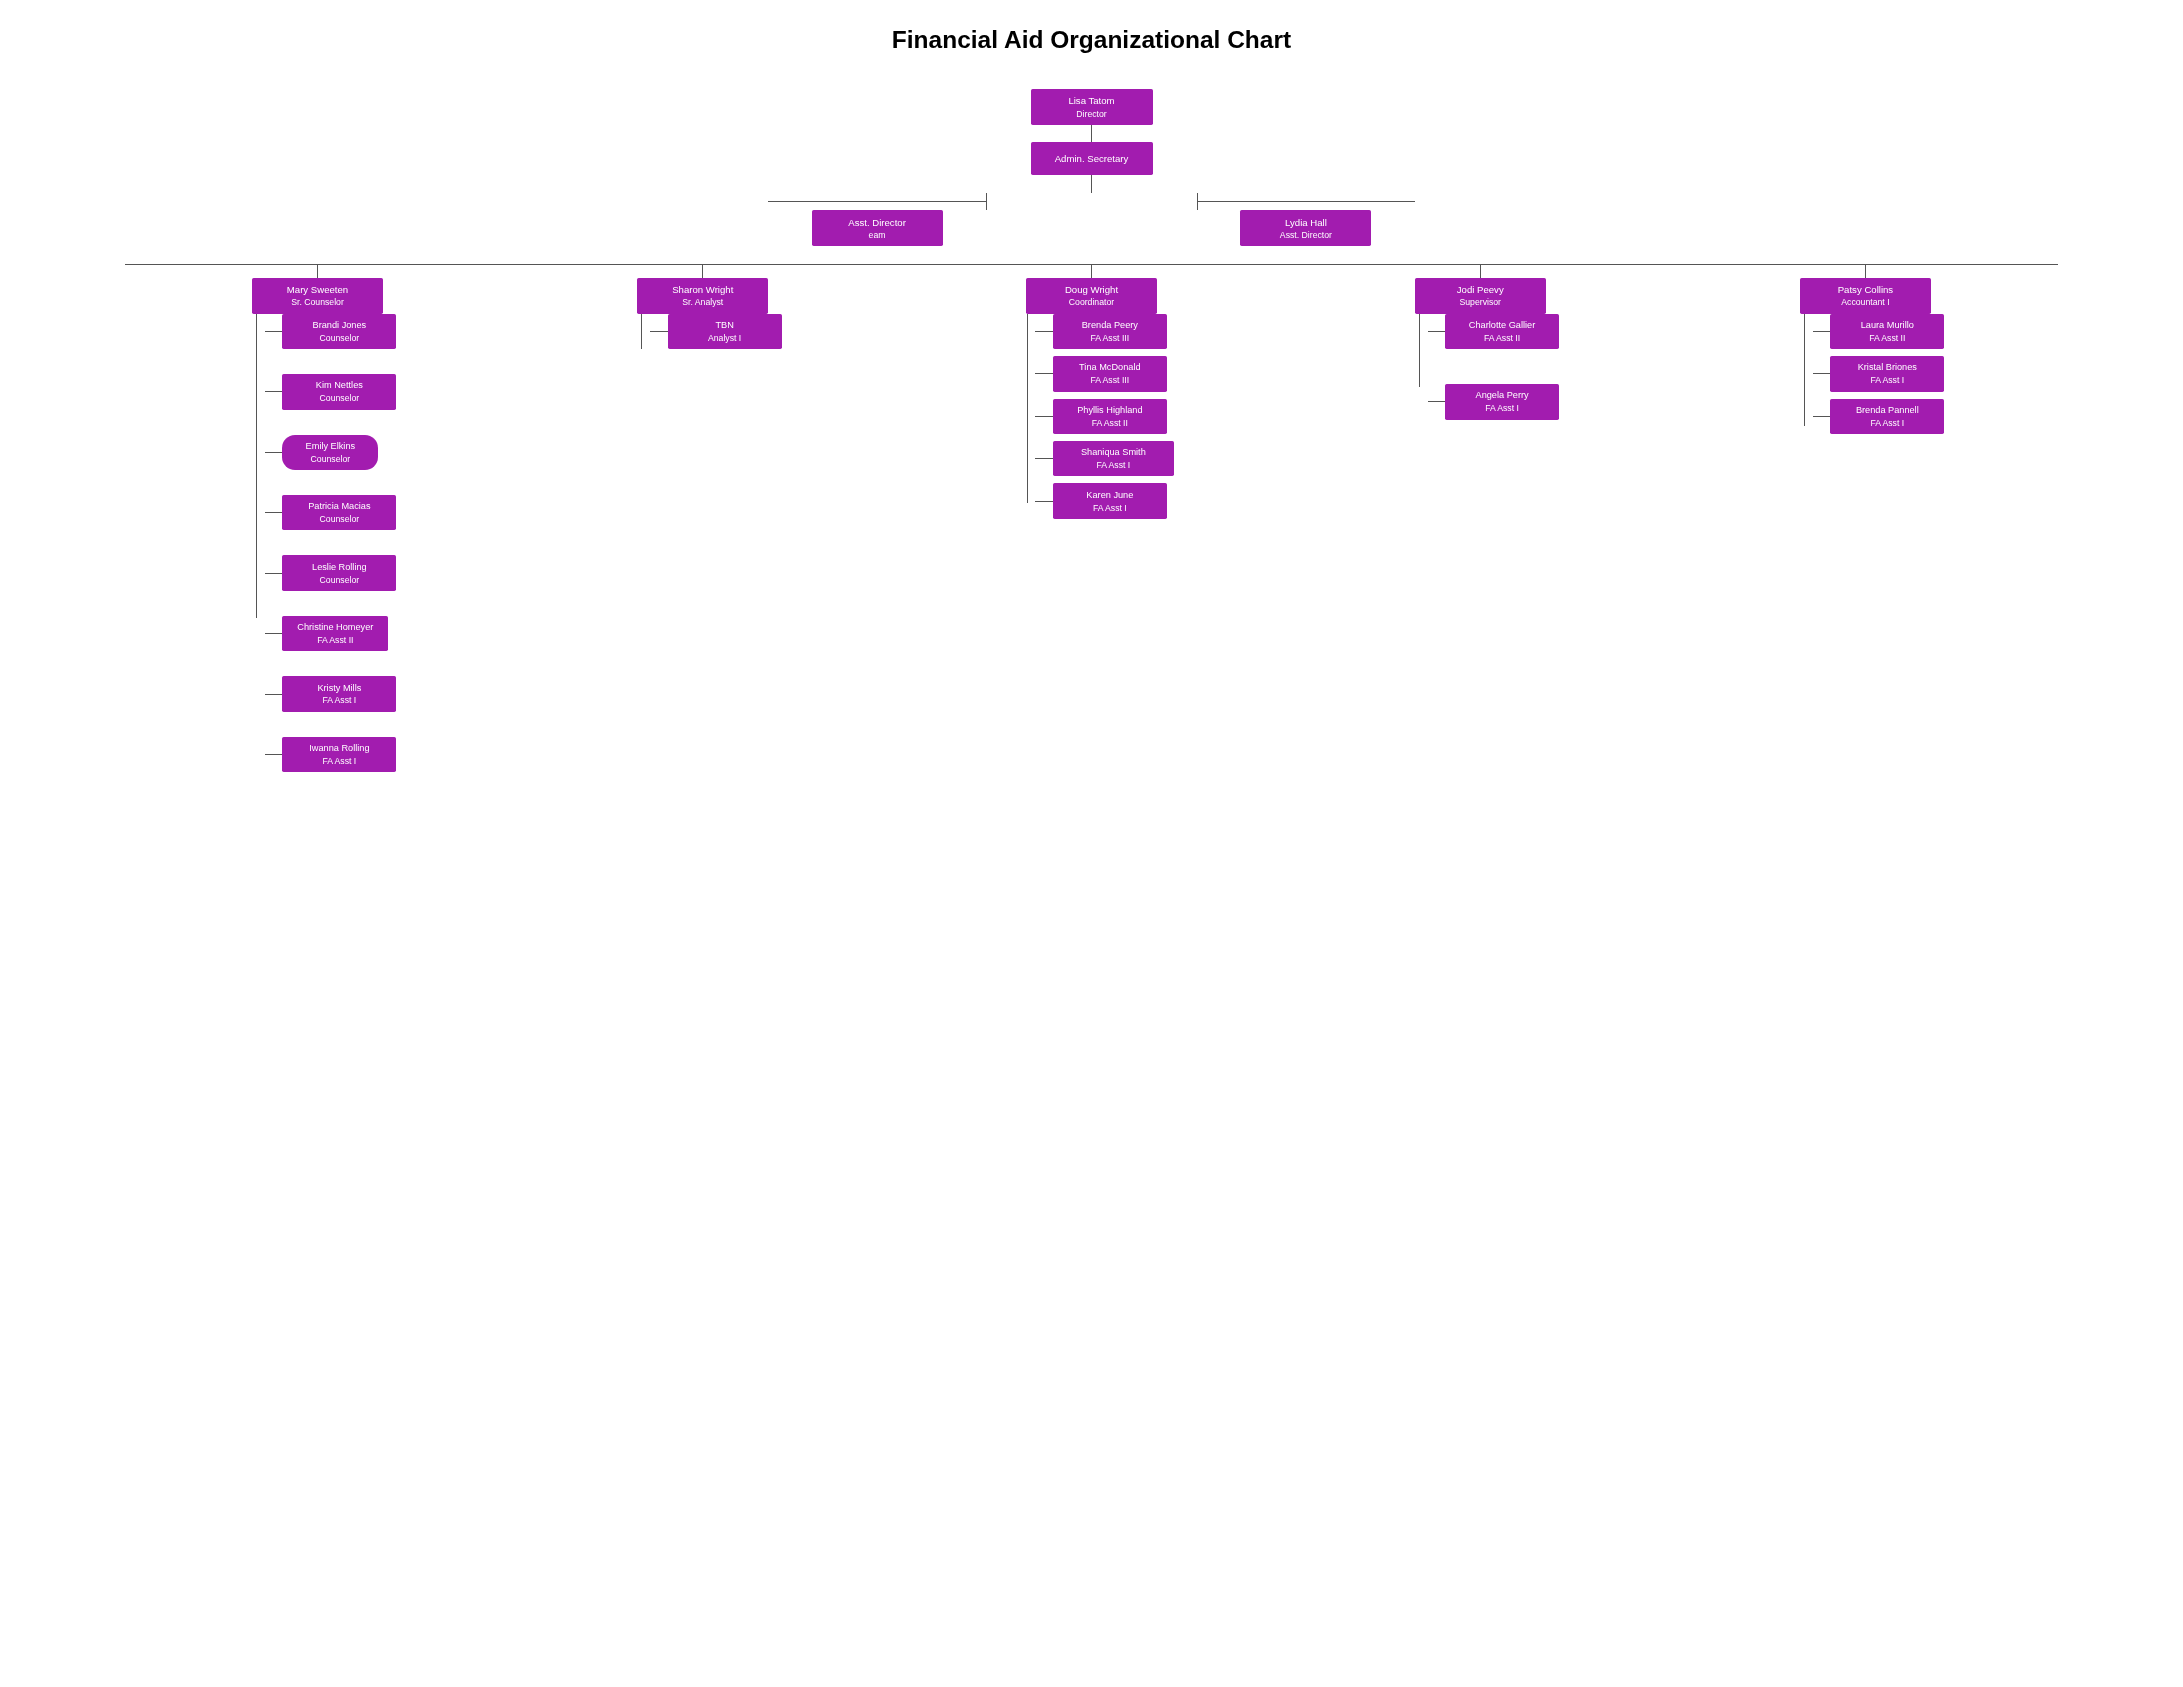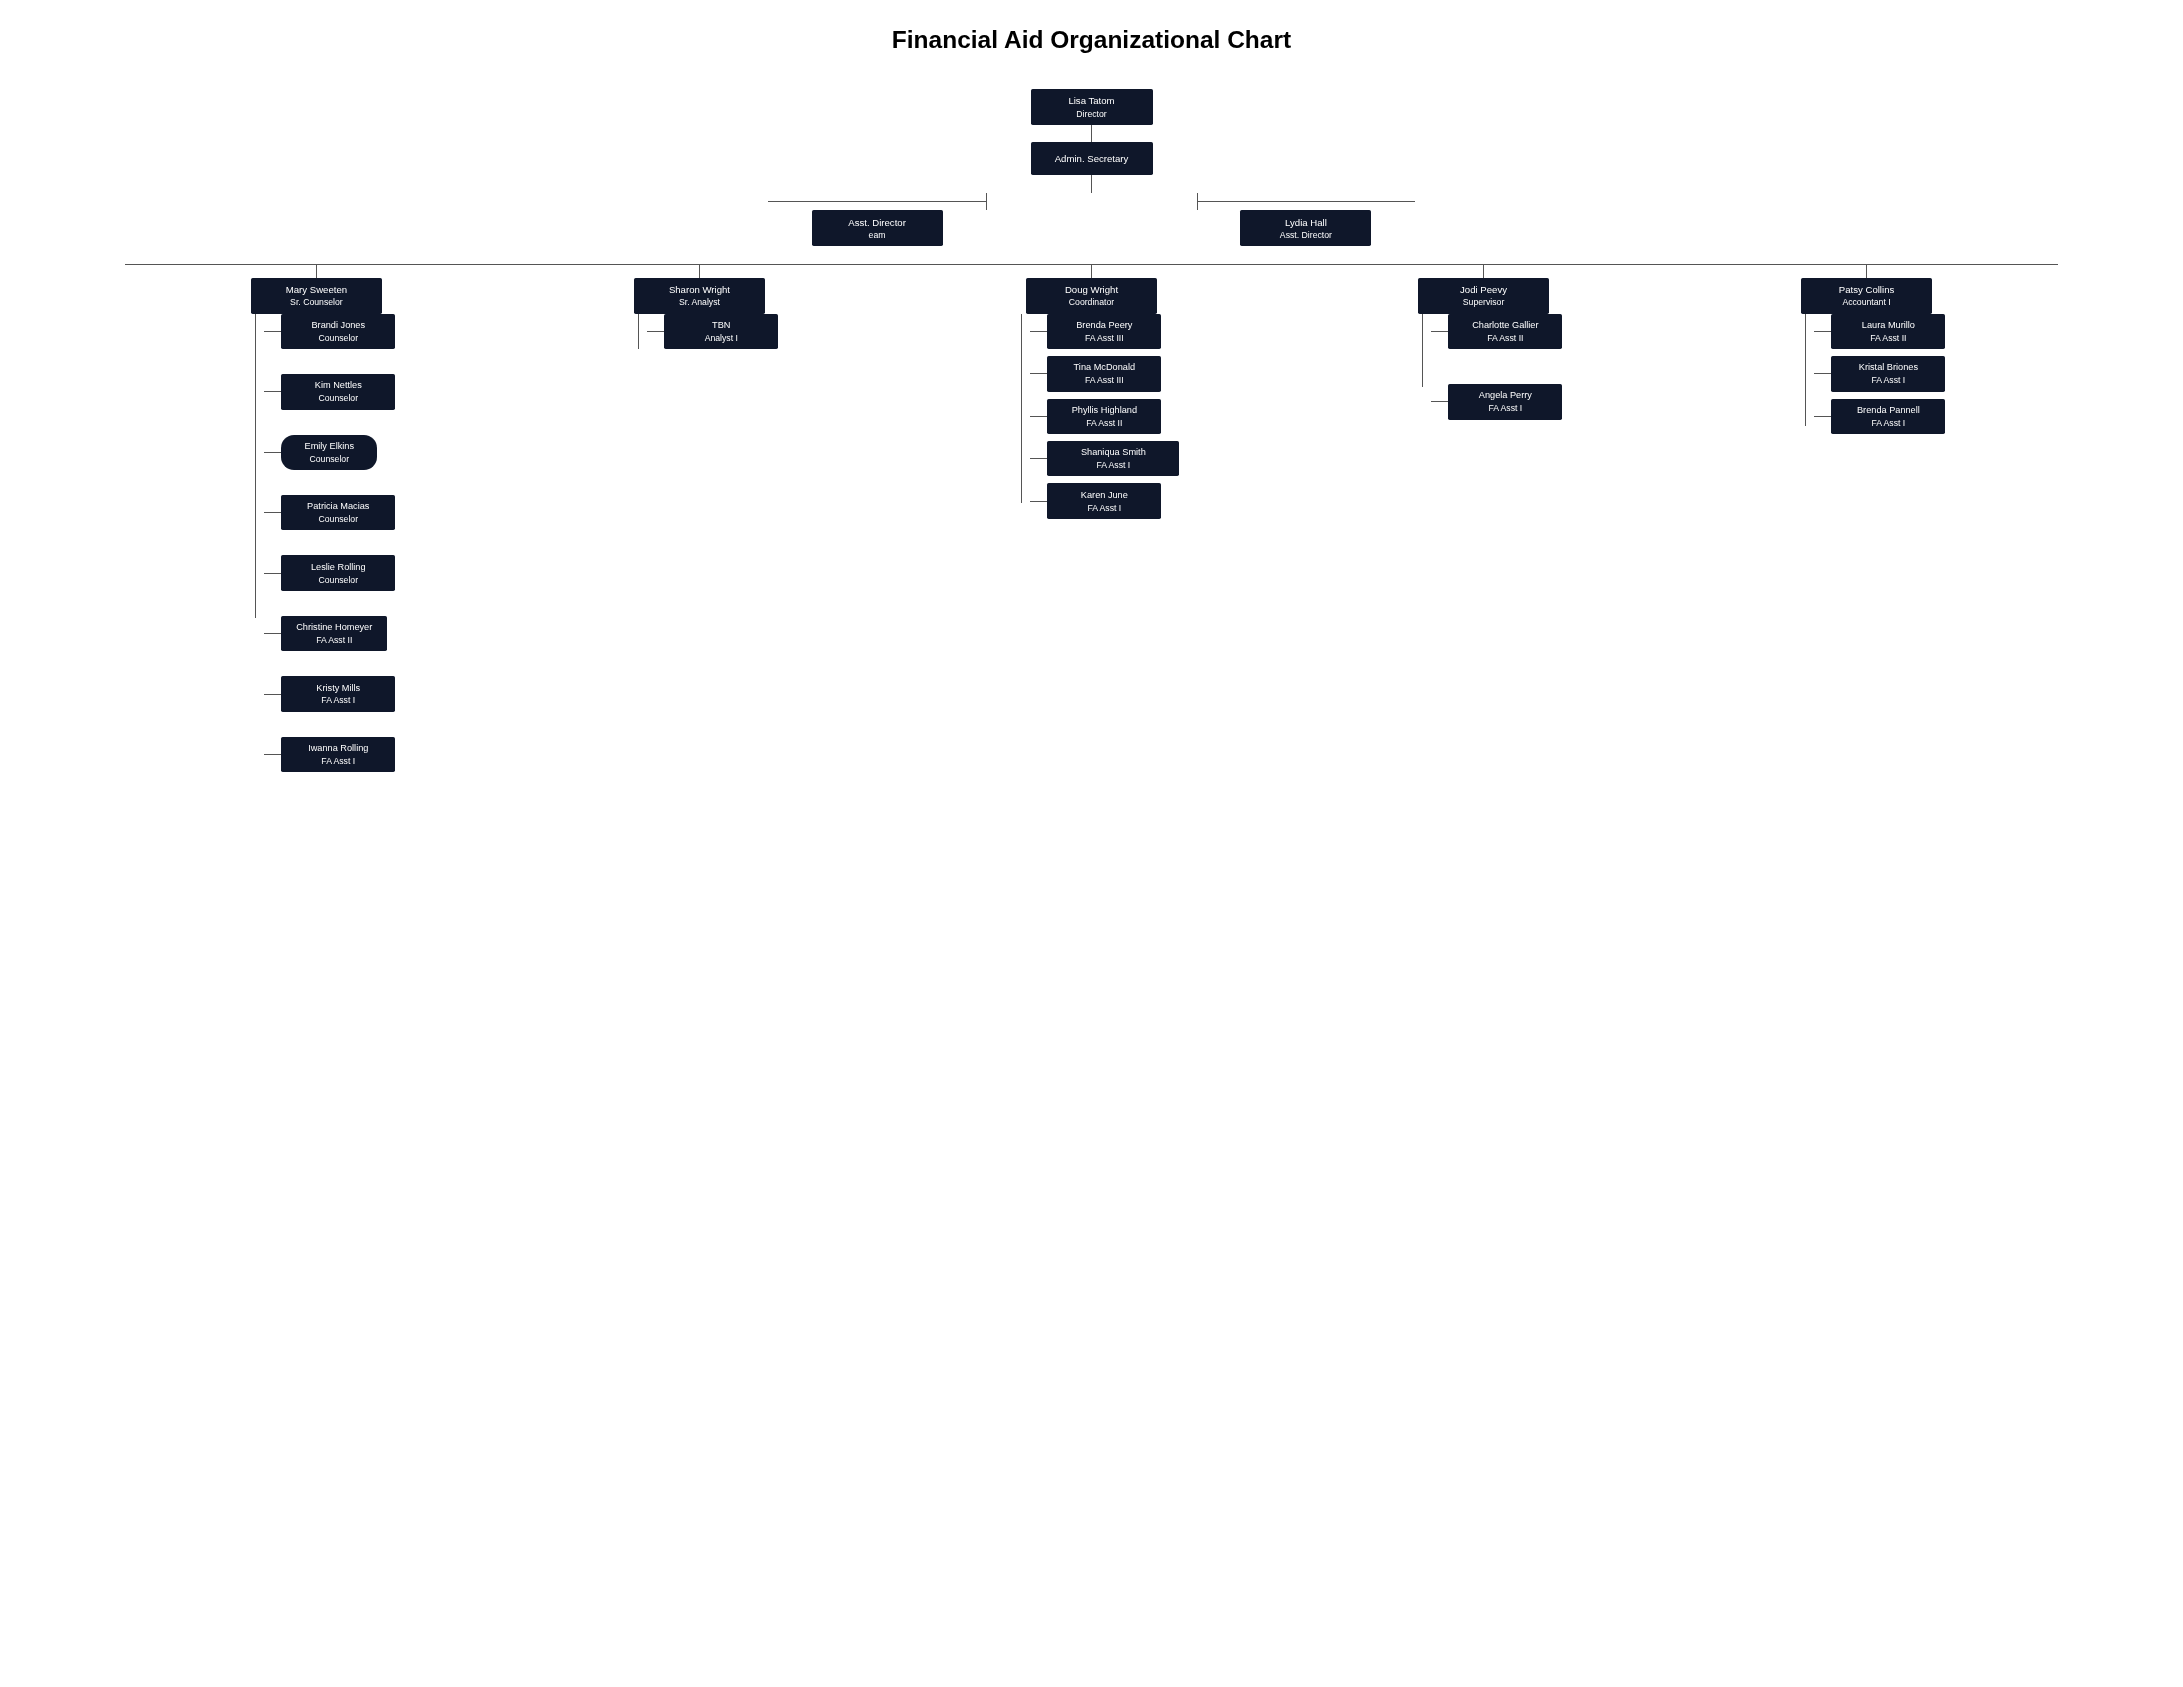--- a/index.html
+++ b/index.html
@@ -20,21 +20,21 @@
       overflow-x: auto;
     }
     .chart {
       min-width: 961px;
       position: relative;
       display: flex;
       flex-direction: column;
       align-items: center;
     }
     .node {
-      background: #0f172a;
+      background: #a21caf;
       color: #fff;
       border-radius: 1.7px;
       padding: 5.2px 8.7px;
       text-align: center;
       font-size: 9.6px;
       line-height: 1.4;
       display: inline-flex;
       flex-direction: column;
       align-items: center;
       justify-content: center;
@@ -253,21 +253,21 @@
                 </div>
                 <div style="display: flex; flex-direction: row; align-items: center; margin-bottom: 7px;">
                   <div style="width: 17.5px; height: 0.9px; background: rgb(85, 85, 85);"></div>
                   <div class="node" style="width: 114px; min-height: 31px; font-size: 9.2px;">
                     <span class="name">Phyllis Highland</span>
                     <span class="title">FA Asst II</span>
                   </div>
                 </div>
                 <div style="display: flex; flex-direction: row; align-items: center; margin-bottom: 7px;">
                   <div style="width: 17.5px; height: 0.9px; background: rgb(85, 85, 85);"></div>
-                  <div class="node" style="width: 132px; min-height: 31px; font-size: 9.2px;">
+                  <div class="node" style="width: 121px; min-height: 31px; font-size: 9.2px;">
                     <span class="name">Shaniqua Smith</span>
                     <span class="title">FA Asst I</span>
                   </div>
                 </div>
                 <div style="display: flex; flex-direction: row; align-items: center; margin-bottom: 7px;">
                   <div style="width: 17.5px; height: 0.9px; background: rgb(85, 85, 85);"></div>
                   <div class="node" style="width: 114px; min-height: 31px; font-size: 9.2px;">
                     <span class="name">Karen June</span>
                     <span class="title">FA Asst I</span>
                   </div>

